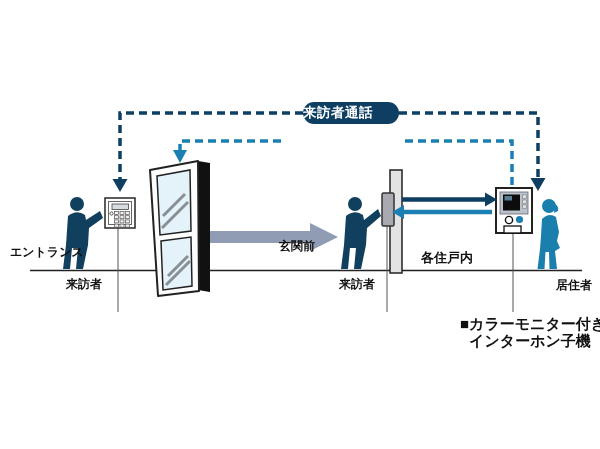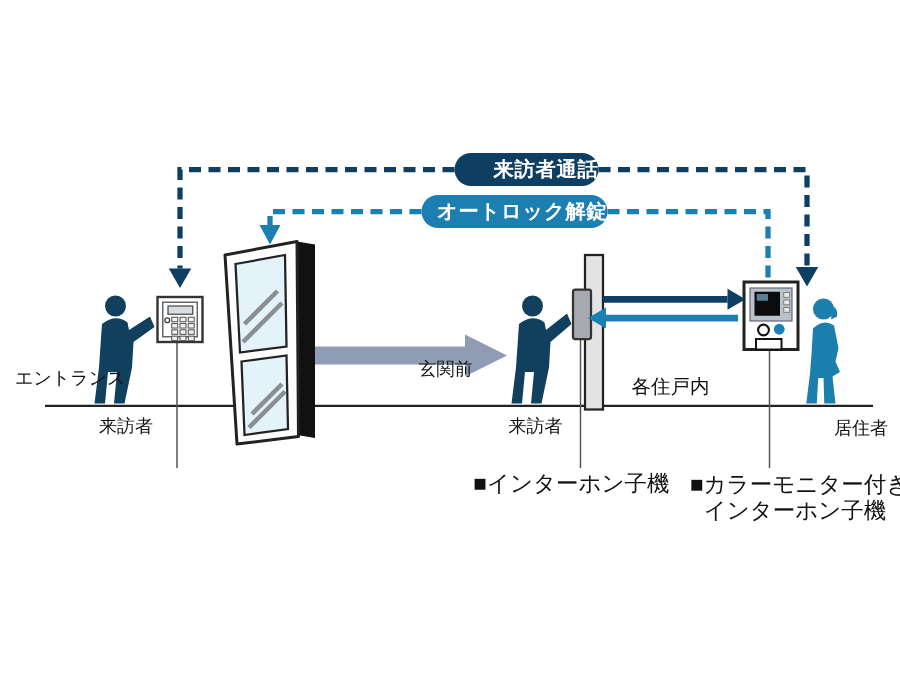--- a/index.html
+++ b/index.html
@@ -1,24 +1,24 @@
 <!DOCTYPE html>
 <html><head>
 <meta charset="utf-8">
 <style>
   html,body{margin:0;padding:0;background:#fff;}
   .stage{
     position:relative;width:600px;height:449px;background:#fff;overflow:hidden;
     font-family:"Liberation Sans","DejaVu Sans",sans-serif;color:#111;
   }
   .stage svg{position:absolute;left:0;top:0;}
-  .lbl{position:absolute;font-weight:normal;white-space:nowrap;line-height:1.1;}
+  .lbl{position:absolute;font-weight:bold;white-space:nowrap;line-height:1.1;}
   .pill{
     position:absolute;height:22px;border-radius:11px;color:#fff;font-weight:bold;
-    font-size:13.5px;line-height:22px;text-align:right;letter-spacing:0.5px;z-index:3;
+    font-size:13.5px;line-height:22px;text-align:left;letter-spacing:0.5px;z-index:3;
   }
   .pill-dark{left:303px;top:102px;width:96px;background:#0e3f63;}
   .pill-light{left:281px;top:130px;width:124px;background:#1b7fb2;}
   .zone{font-size:12px;}
   .zone-big{font-size:13px;}
   .person-lbl{font-size:12px;}
   .dev-lbl{font-size:15px;text-align:center;}
   .dev-lbl .l2{display:block;}
 </style>
 </head>
@@ -120,31 +120,29 @@
       <path d="M68 216 Q77 209 85 215 L86 220 L100 209 L103 216 L89 228 L88 245 L83 269 L76 269 L78 248 L72 248 L70 269 L63 269 L66 245 Z"></path>
     </g>
     <g fill="#1b7fae">
       <circle cx="549" cy="206" r="7"></circle>
       <path d="M555 204 q4 2 3 7 l-4 2 Z"></path>
       <path d="M542 219 Q549 212 556 217 L559 232 L557 241 L560 248 L555 251 L557 269 L549.5 269 L549 252 L545.5 252 L544.5 269 L537.5 269 L540 249 L541 236 Z"></path>
     </g>
   </svg>
 
   <div class="pill pill-dark">来訪者通話</div>
-  <div class="pill pill-light">オートロック解錠</div>
 
   <div class="lbl zone" style="left:10px;top:246px;">エントランス</div>
   <div class="lbl zone" style="left:279px;top:240px;">玄関前</div>
   <div class="lbl zone zone-big" style="left:421px;top:251px;text-align:right;">各住戸内</div>
 
   <div class="lbl person-lbl" style="left:66px;top:278px;">来訪者</div>
   <div class="lbl person-lbl" style="left:339px;top:278px;">来訪者</div>
   <div class="lbl person-lbl" style="left:524px;top:279px;margin-left:32px;">居住者</div>
 
   <div class="lbl dev-lbl" style="left:306px;top:315px;width:150px;">
-    <span>■インターホン子機</span>
   </div>
   <div class="lbl dev-lbl" style="left:460px;top:316px;width:140px;font-size:15px;">
     <span>■カラーモニター付き</span>
     <span class="l2">インターホン子機</span>
   </div>
 
 </div>
 
 </body></html>

